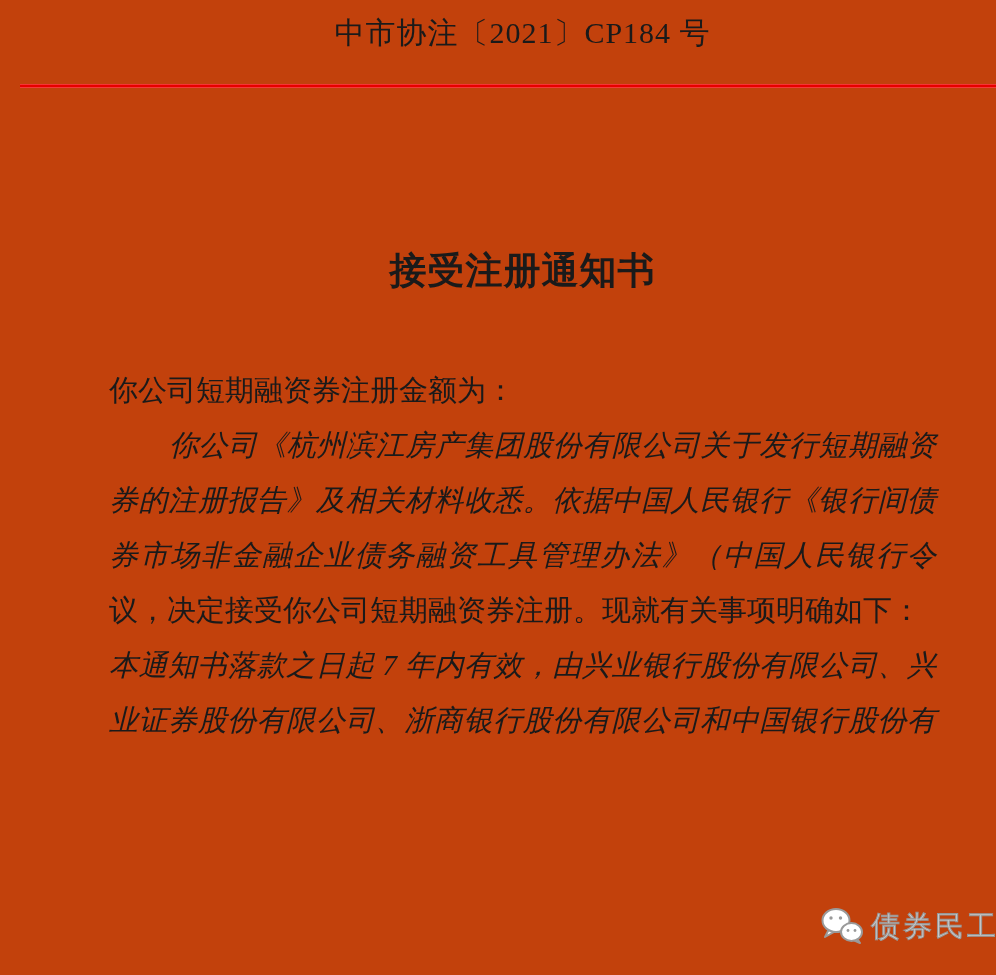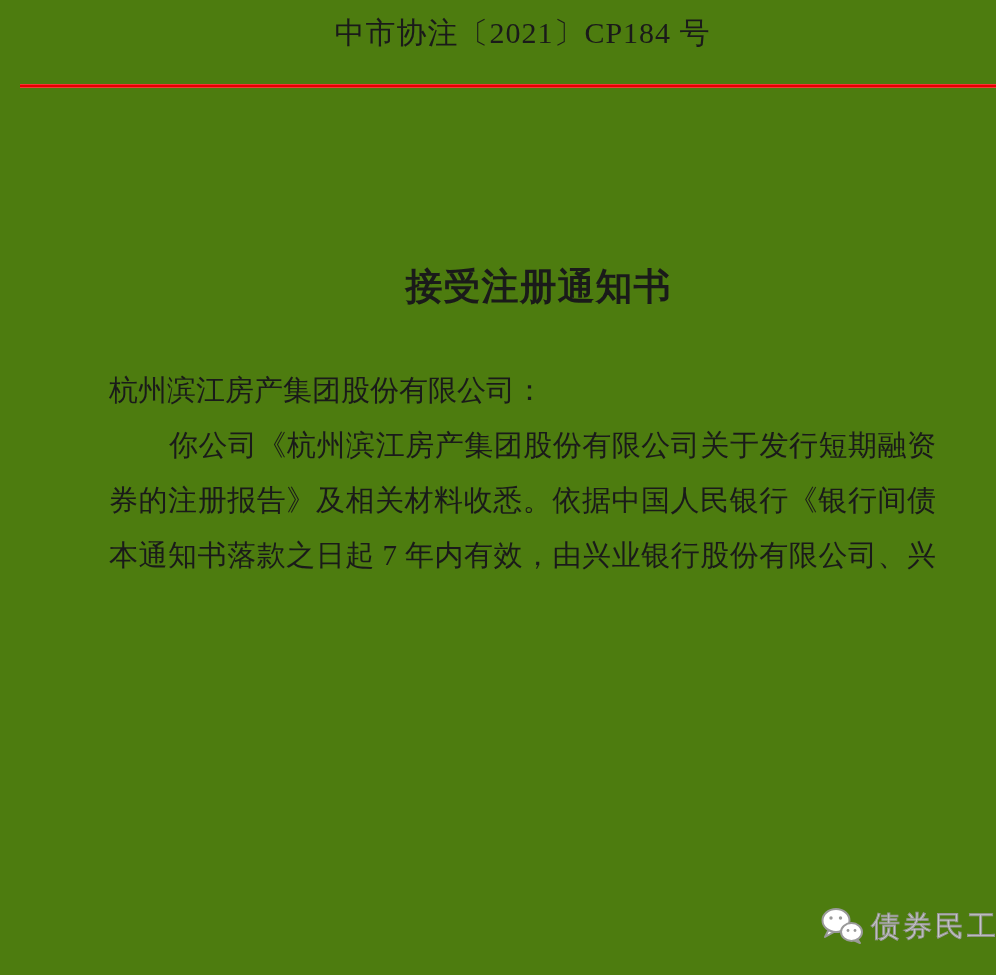--- a/index.html
+++ b/index.html
@@ -4,21 +4,21 @@
 <style>
   html, body {
     margin: 0;
     padding: 0;
     background: #ffffff;
   }
   .page {
     position: relative;
     width: 996px;
     height: 975px;
-    background: #4d7c0f;
+    background: #c2410c;
     overflow: hidden;
     font-family: "Liberation Serif", "DejaVu Serif", serif;
     color: #1a1a1a;
   }
   .doc-number {
     position: absolute;
     top: 14px;
     left: 109px;
     width: 827px;
     text-align: center;
@@ -33,21 +33,21 @@
     left: 20px;
     right: 0;
     height: 4px;
     background: linear-gradient(180deg, #ff5a5a 0%, #e80000 30%, #e80000 72%, #ff6a6a 100%);
   }
   .doc-title {
     position: absolute;
     top: 248px;
     left: 109px;
     width: 827px;
-    margin: 16px;
+    margin: 0;
     text-align: center;
     font-size: 37px;
     line-height: 46px;
     font-weight: bold;
     letter-spacing: 1px;
     white-space: nowrap;
   }
   .body-text {
     position: absolute;
     top: 363px;
@@ -60,20 +60,21 @@
     line-height: 55px;
     white-space: nowrap;
     overflow: visible;
   }
   .indent { text-indent: 60px; }
   .j {
     white-space: normal;
     text-align: justify;
     text-align-last: justify;
     text-justify: inter-character;
+    font-style: italic;
   }
   .watermark {
     position: absolute;
     top: 906px;
     left: 820px;
     display: flex;
     align-items: center;
     gap: 7px;
   }
   .wm-icon { display: block; }
@@ -92,24 +93,27 @@
 
 <div class="page">
 
   <div class="doc-number">中市协注〔2021〕CP184 号</div>
 
   <div class="red-rule"></div>
 
   <h1 class="doc-title">接受注册通知书</h1>
 
   <div class="body-text">
-    <div class="line">杭州滨江房产集团股份有限公司：</div>
+    <div class="line">你公司短期融资券注册金额为：</div>
     <div class="line indent j">你公司《杭州滨江房产集团股份有限公司关于发行短期融资</div>
     <div class="line j">券的注册报告》及相关材料收悉。依据中国人民银行《银行间债</div>
+    <div class="line j">券市场非金融企业债务融资工具管理办法》（中国人民银行令</div>
+    <div class="line">议，决定接受你公司短期融资券注册。现就有关事项明确如下：</div>
     <div class="line j">本通知书落款之日起 7 年内有效，由兴业银行股份有限公司、兴</div>
+    <div class="line j">业证券股份有限公司、浙商银行股份有限公司和中国银行股份有</div>
   </div>
 
   <div class="watermark">
     <svg class="wm-icon" width="44" height="40" viewBox="0 0 44 40" aria-hidden="true">
       <g fill="#ffffff" stroke="#9a9a9a" stroke-width="2" stroke-linejoin="round">
         <path d="M9,23 L5,31 L14,26 Z"></path>
         <ellipse cx="16" cy="14.5" rx="13.5" ry="11.5"></ellipse>
         <path d="M36,31 L40,37 L31,33 Z"></path>
         <ellipse cx="31.5" cy="26" rx="10.5" ry="9"></ellipse>
       </g>

